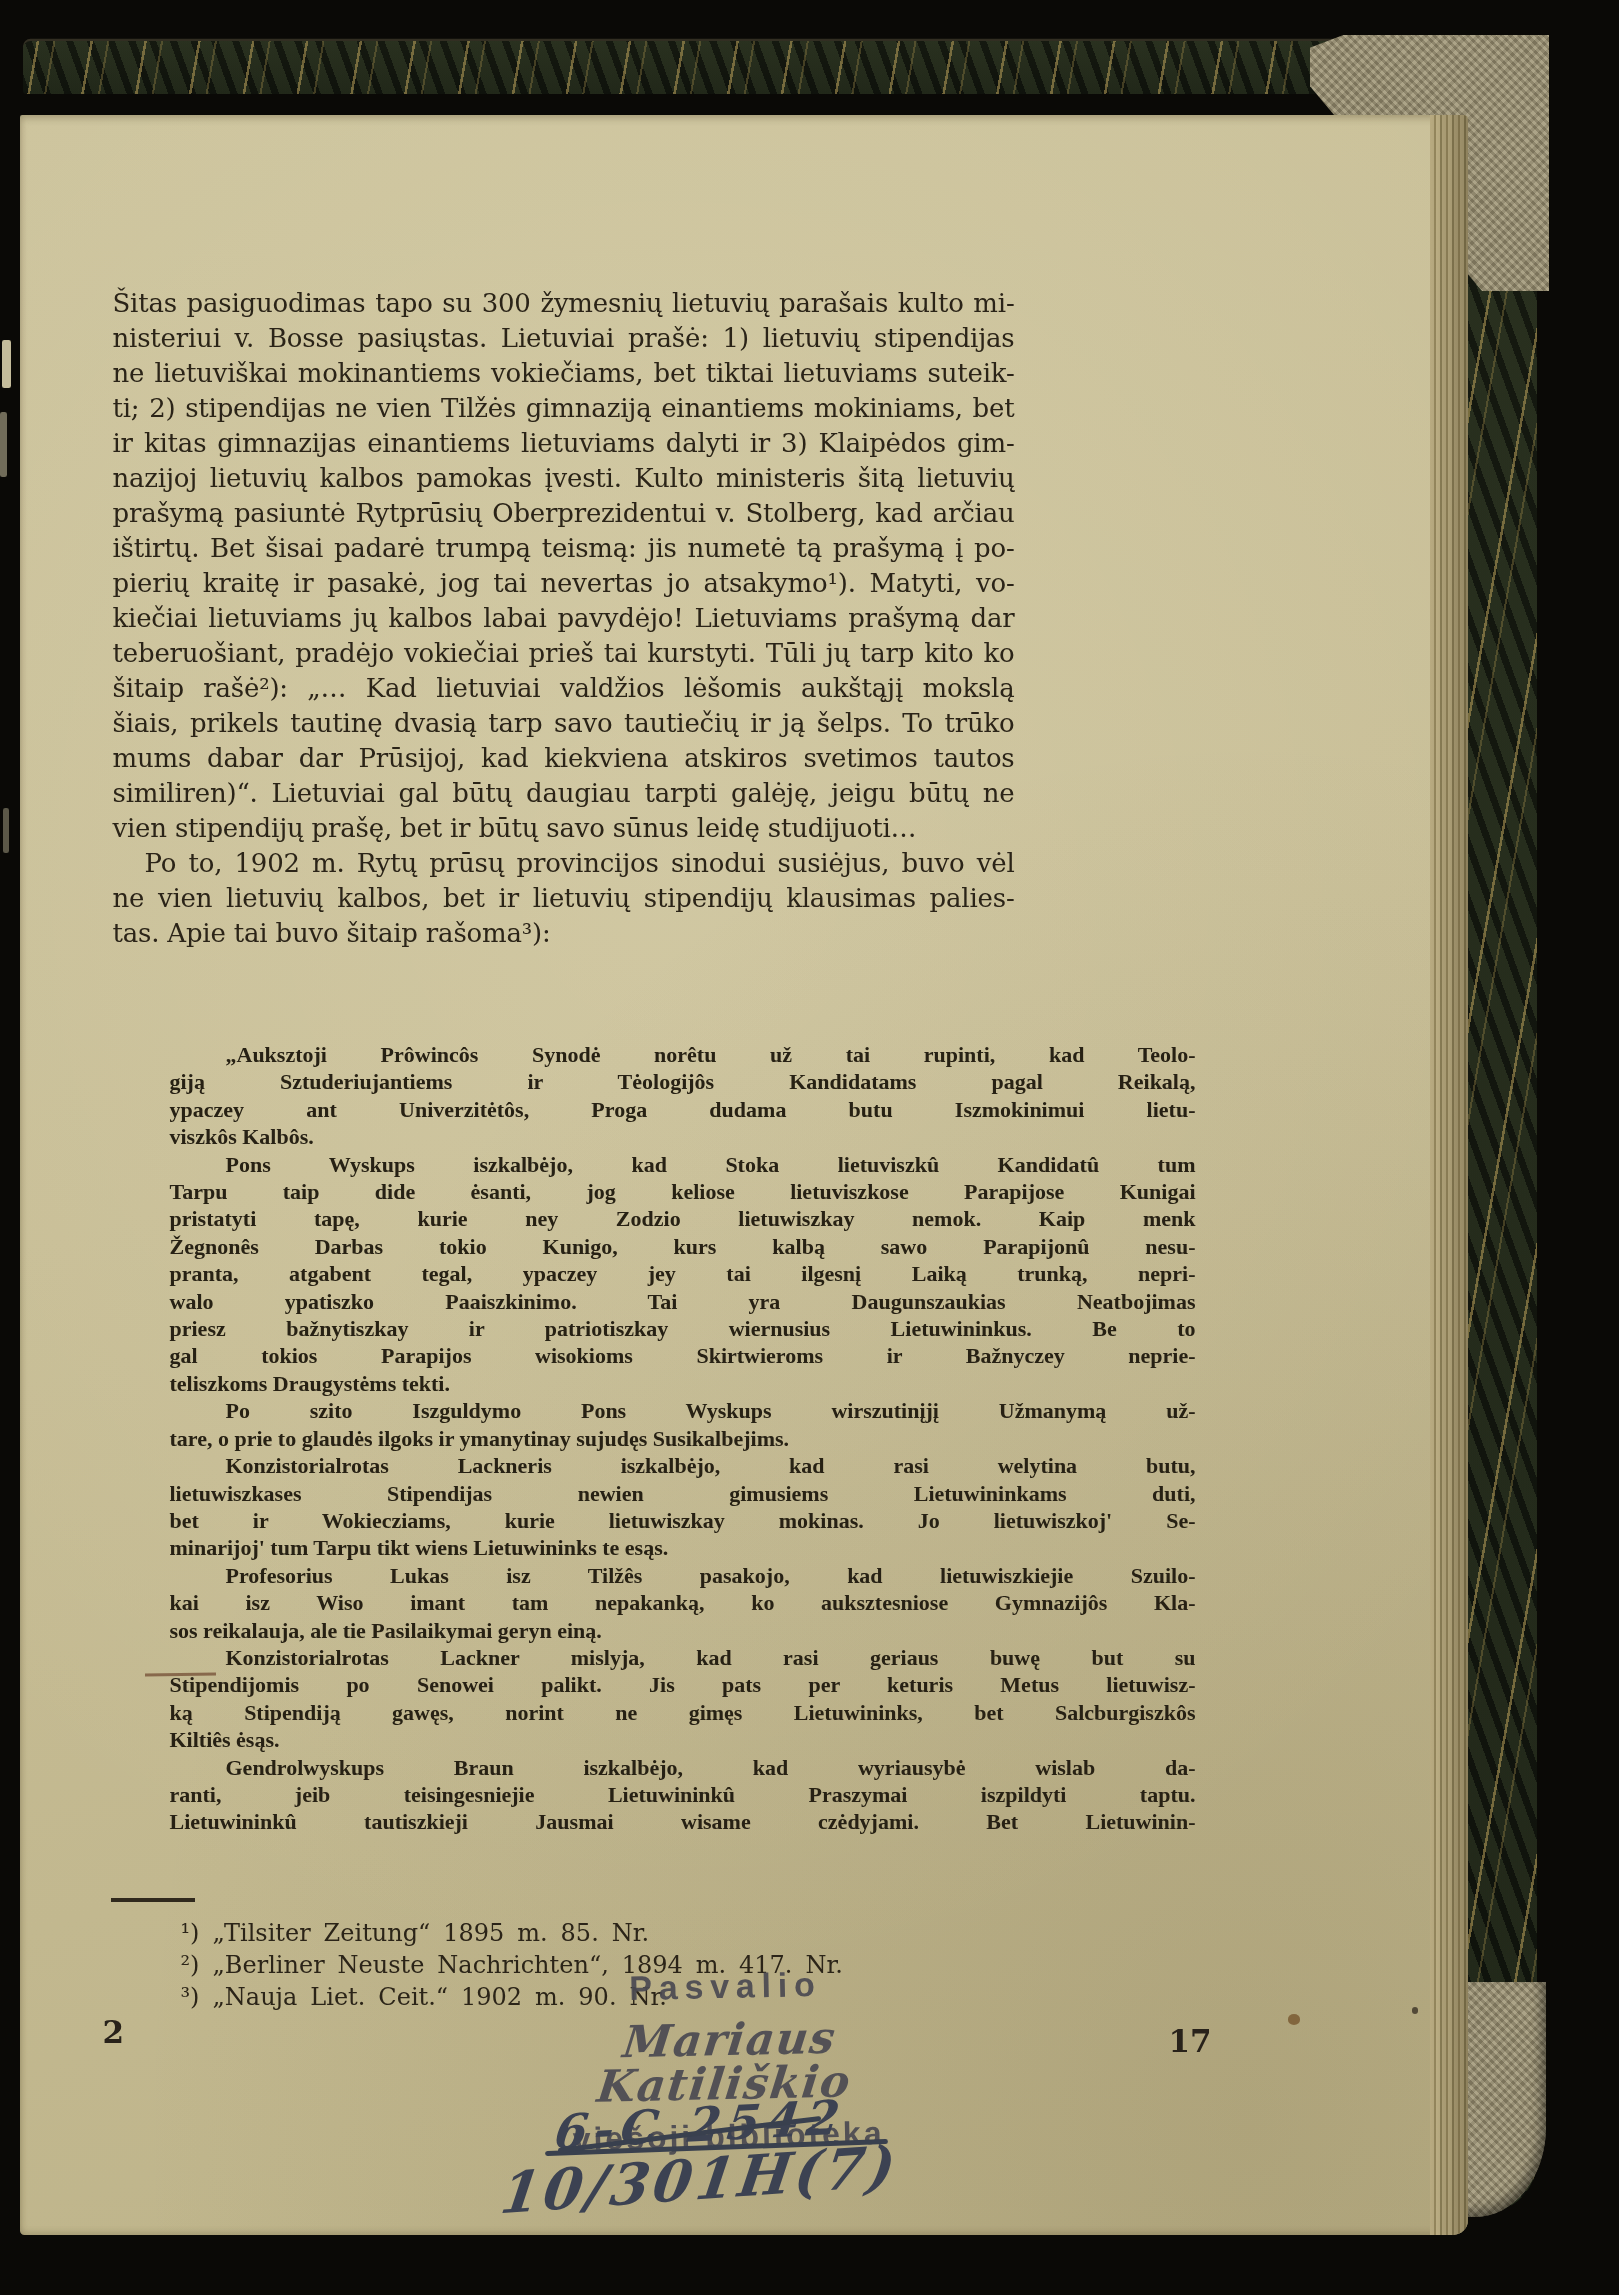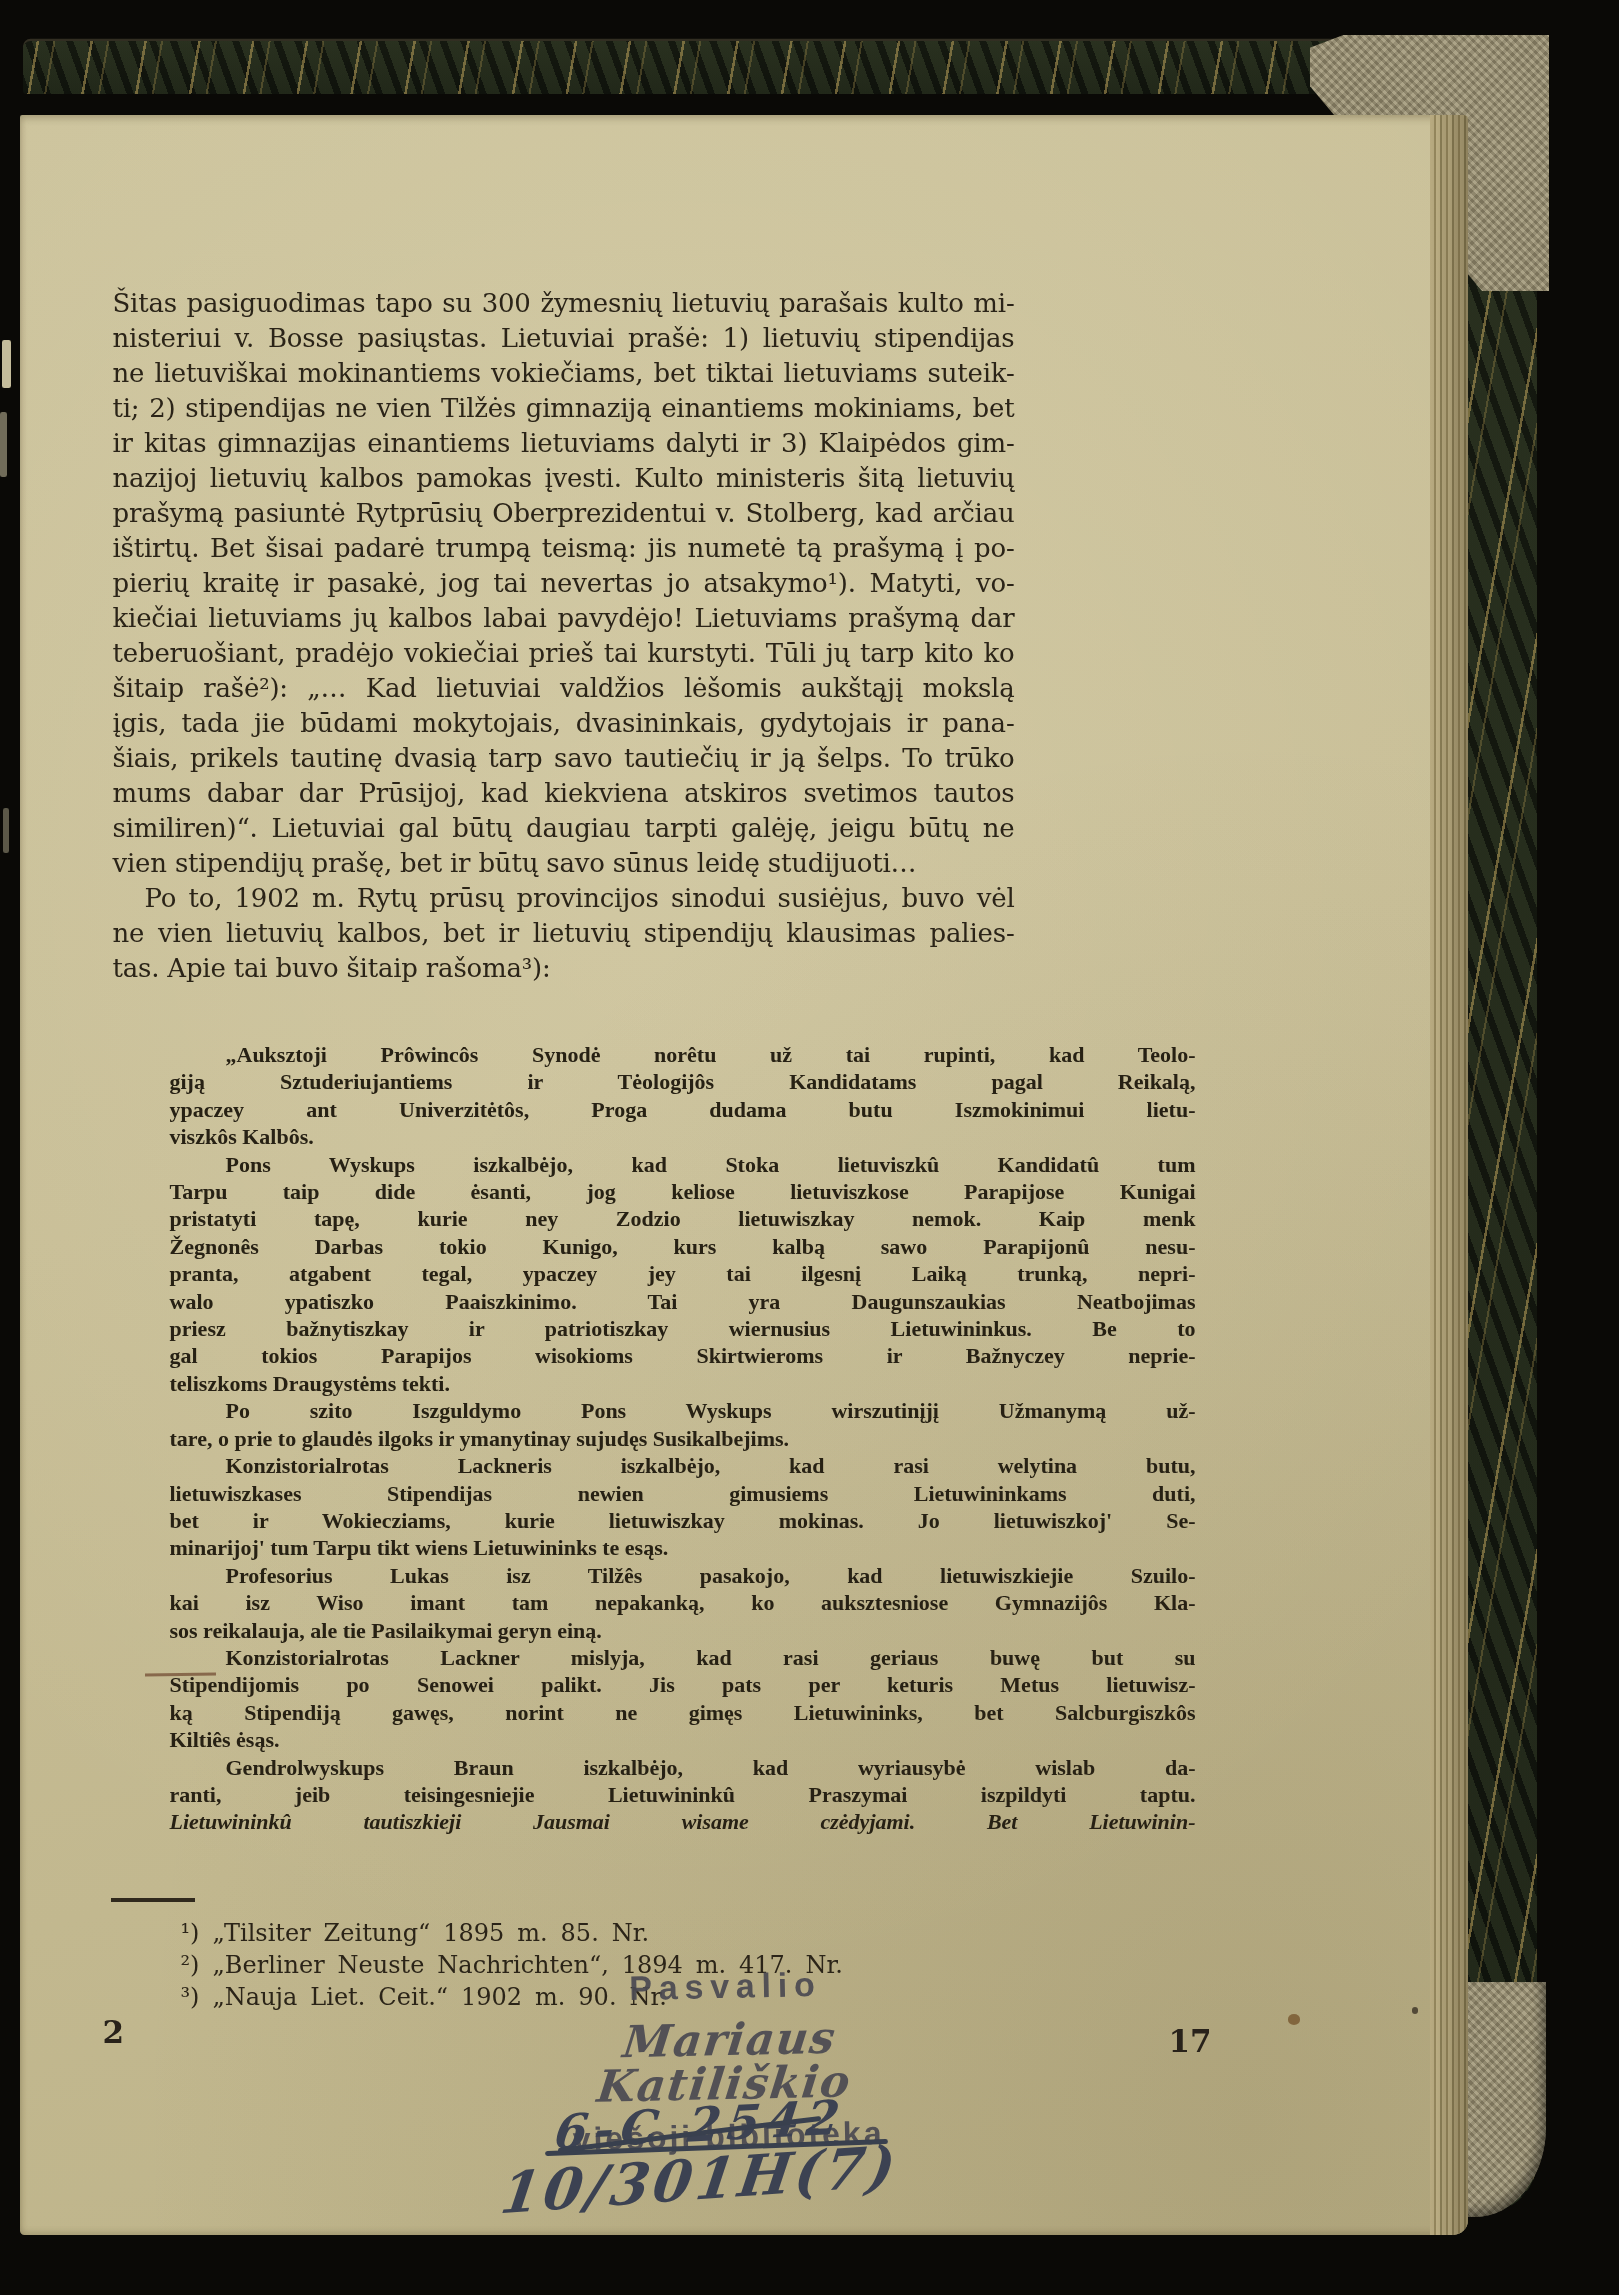--- a/index.html
+++ b/index.html
@@ -46,21 +46,21 @@
     border-radius:0 4.5px 15px 0;
     background:
       linear-gradient(90deg, rgba(120,105,70,.0), rgba(60,50,25,.35)),
       repeating-linear-gradient(90deg,#b9ab81 0 3.8px,#97895f 3.8px 6px,#c2b489 6px 10.5px,#8d8159 10.5px 12px);
   }
 
   
   .tl-col{position:absolute;}
   .l{text-align:justify;text-align-last:justify;white-space:nowrap;}
   .para .l:last-child{text-align-last:left;}
-  .para.cont .l:last-child{text-align-last:justify;font-style:italic;}
+  .para.cont .l:last-child{text-align-last:justify;}
   .main-col{left:93px;top:171px;width:902px;font:26px/35px "DejaVu Serif",serif;letter-spacing:-0.2px;color:#2b2418;}
   .main-col .para.ind .l:first-child{text-indent:32px;}
   .quote-col{left:150px;top:926px;width:1026px;font:bold 22px/27.4px "Liberation Serif",serif;color:#272114;}
   .quote-col .para.ind .l:first-child{text-indent:56px;}
 
   .fn-rule{left:91px;top:1783px;width:84px;height:3.8px;background:#30291d;}
   .footnotes{left:161px;top:1802px;width:932px;font:24px/32px "DejaVu Serif",serif;color:#2b2418;word-spacing:5.3px;}
   .footnotes .l{text-align:center;text-align-last:left;}
 
   .pn{font:bold 31px/1 "DejaVu Serif",serif;color:#28221a;}
@@ -113,21 +113,20 @@
         <div class="l">ne lietuviškai mokinantiems vokiečiams, bet tiktai lietuviams suteik-</div>
         <div class="l">ti; 2) stipendijas ne vien Tilžės gimnaziją einantiems mokiniams, bet</div>
         <div class="l">ir kitas gimnazijas einantiems lietuviams dalyti ir 3) Klaipėdos gim-</div>
         <div class="l">nazijoj lietuvių kalbos pamokas įvesti. Kulto ministeris šitą lietuvių</div>
         <div class="l">prašymą pasiuntė Rytprūsių Oberprezidentui v. Stolberg, kad arčiau</div>
         <div class="l">ištirtų. Bet šisai padarė trumpą teismą: jis numetė tą prašymą į po-</div>
         <div class="l">pierių kraitę ir pasakė, jog tai nevertas jo atsakymo¹). Matyti, vo-</div>
         <div class="l">kiečiai lietuviams jų kalbos labai pavydėjo! Lietuviams prašymą dar</div>
         <div class="l">teberuošiant, pradėjo vokiečiai prieš tai kurstyti. Tūli jų tarp kito ko</div>
         <div class="l">šitaip rašė²): „… Kad lietuviai valdžios lėšomis aukštąjį mokslą</div>
-        <div class="l">įgis, tada jie būdami mokytojais, dvasininkais, gydytojais ir pana-</div>
         <div class="l">šiais, prikels tautinę dvasią tarp savo tautiečių ir ją šelps. To trūko</div>
         <div class="l">mums dabar dar Prūsijoj, kad kiekviena atskiros svetimos tautos</div>
         <div class="l">similiren)“. Lietuviai gal būtų daugiau tarpti galėję, jeigu būtų ne</div>
         <div class="l">vien stipendijų prašę, bet ir būtų savo sūnus leidę studijuoti…</div>
       </div>
     <div class="para ind">
         <div class="l">Po to, 1902 m. Rytų prūsų provincijos sinodui susiėjus, buvo vėl</div>
         <div class="l">ne vien lietuvių kalbos, bet ir lietuvių stipendijų klausimas palies-</div>
         <div class="l">tas.  Apie tai buvo šitaip rašoma³):</div>
       </div>

